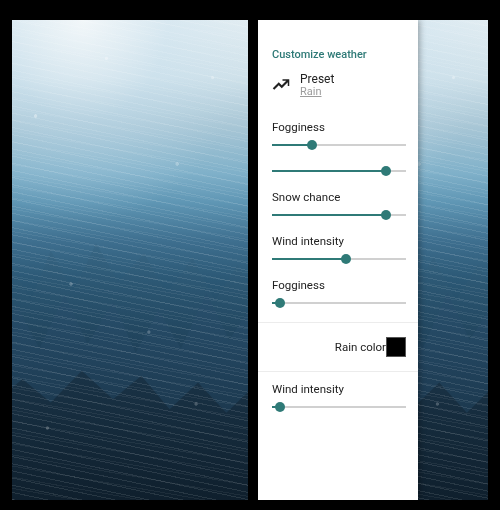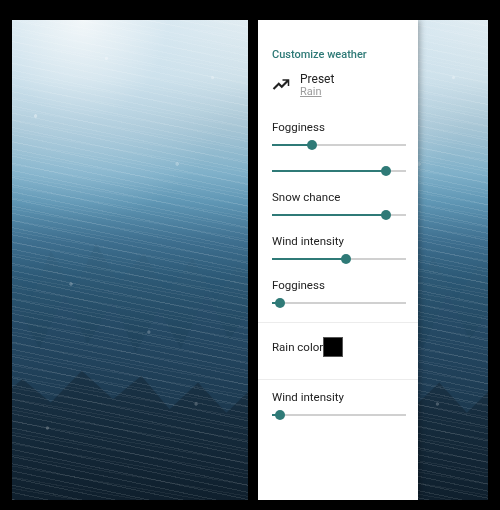--- a/index.html
+++ b/index.html
@@ -125,23 +125,23 @@
     position:absolute; left:0; top:6px; height:2px;
     background:#2f7a77;
   }
   .track .thumb {
     position:absolute; top:2px; width:10px; height:10px; border-radius:50%;
     background:#2f7a77;
     transform: translateX(-5px);
   }
 
   .color-row {
-    display:flex; align-items:center; justify-content:flex-start;
+    display:flex; align-items:center; justify-content:flex-end;
     padding: 4px 0;
-    margin-bottom: 18px;
+    margin-bottom: 10px;
     cursor:pointer;
   }
   .swatch { width:20px; height:20px; border:1px solid #555; }
 
   .divider { height:1px; background:#ececec; margin: 0 -12px 10px -14px; }
 </style>
 </head>
 <body>
 
 <div class="stage">

